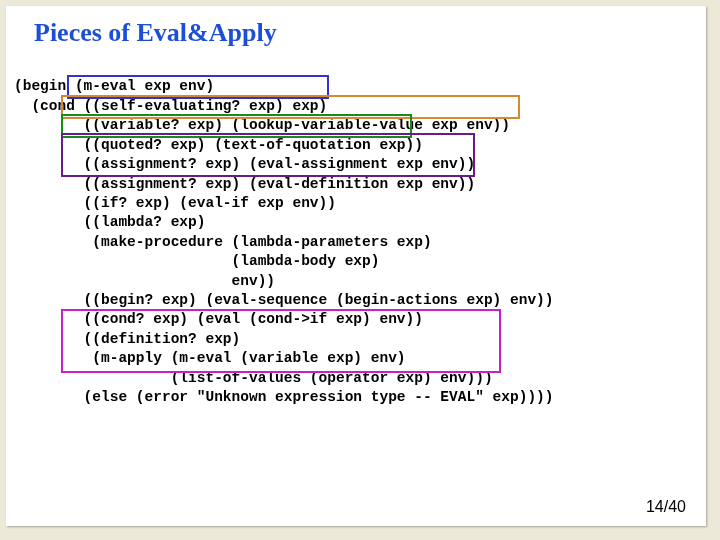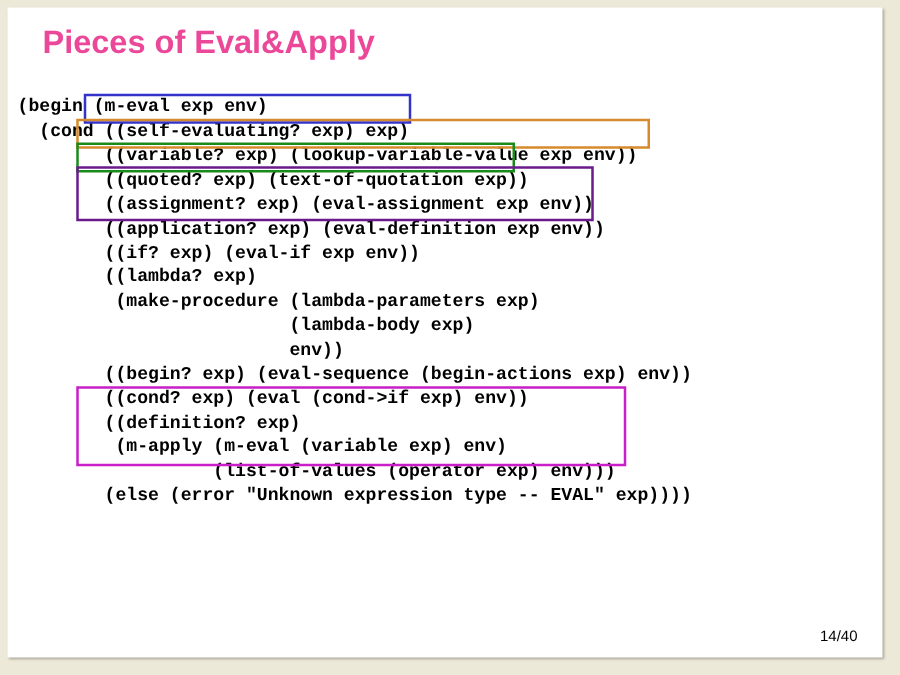--- a/index.html
+++ b/index.html
@@ -15,23 +15,23 @@
     background: #ffffff;
     width: 700px;
     height: 520px;
     margin: 6px 6px;
     position: relative;
     box-shadow: 1px 1px 2px rgba(0,0,0,0.3);
   }
   .title {
     font-size: 26px;
     font-weight: bold;
-    color: #ec4899;
+    color: #1d4ed8;
     padding: 12px 12px 6px 28px;
-    font-family: Liberation Sans, sans-serif;
+    font-family: Liberation Serif, serif;
   }
   .code {
     font-family: "Courier New", monospace;
     font-size: 14.5px;
     font-weight: bold;
     line-height: 1.34;
     white-space: pre;
     color: #000;
     position: absolute;
     top: 52px;
@@ -44,38 +44,38 @@
   }
   .box-blue { border-color: #3333cc; }
   .box-orange { border-color: #d68a2e; }
   .box-green { border-color: #1a8a1a; }
   .box-purple { border-color: #6a1a8a; }
   .box-magenta { border-color: #c81fc8; }
   .pagenum {
     position: absolute;
     right: 20px;
     bottom: 10px;
-    font-size: 12px;
+    font-size: 16px;
     color: #000;
     margin-top: 40px;
   }
 </style>
 </head>
 <body>
 
 <div class="slide">
   <div class="title">Pieces of Eval&amp;Apply</div>
 
   <div class="code">
 <span>(begin (m-eval exp env)</span>
 <span>  (cond ((self-evaluating? exp) exp)</span>
 <span>        ((variable? exp) (lookup-variable-value exp env))</span>
 <span>        ((quoted? exp) (text-of-quotation exp))</span>
 <span>        ((assignment? exp) (eval-assignment exp env))</span>
-<span>        ((application? exp) (eval-definition exp env))</span>
+<span>        ((assignment? exp) (eval-definition exp env))</span>
 <span>        ((if? exp) (eval-if exp env))</span>
 <span>        ((lambda? exp)</span>
 <span>         (make-procedure (lambda-parameters exp)</span>
 <span>                         (lambda-body exp)</span>
 <span>                         env))</span>
 <span>        ((begin? exp) (eval-sequence (begin-actions exp) env))</span>
 <span>        ((cond? exp) (eval (cond-&gt;if exp) env))</span>
 <span>        ((definition? exp)</span>
 <span>         (m-apply (m-eval (variable exp) env)</span>
 <span>                  (list-of-values (operator exp) env)))</span>

